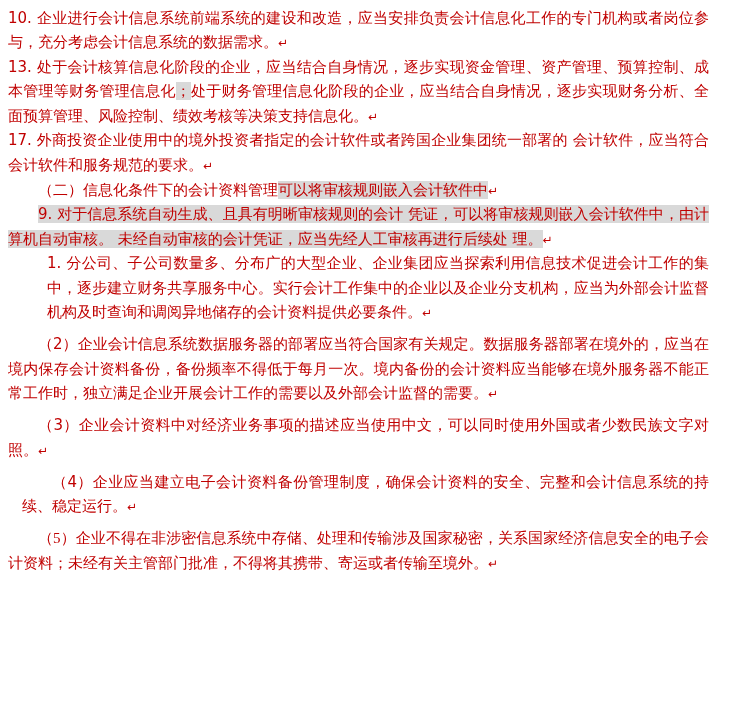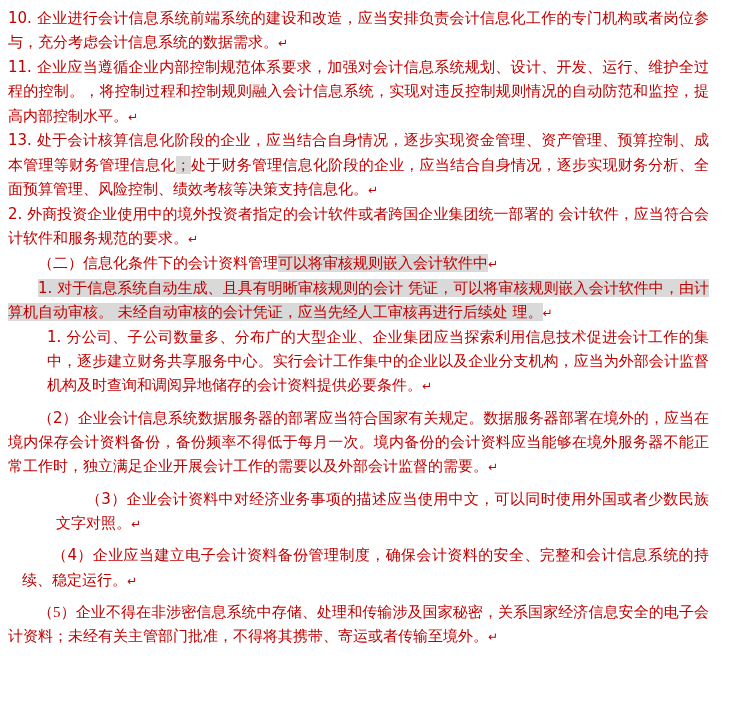--- a/index.html
+++ b/index.html
@@ -47,50 +47,47 @@
 </style>
 </head>
 <body>
 
 <div id="doc">
 
   <p class="hang-item">
     <span class="red">10. 企业进行会计信息系统前端系统的建设和改造，应当安排负责会计信息化工作的专门机构或者岗位参与，充分考虑会计信息系统的数据需求。</span><span class="pilcrow">↵</span>
   </p>
 
-  <p class="hang-item">
-    <span class="red">11. 企业应当遵循企业内部控制规范体系要求，加强对会计信息系统规划、设计、开发、运行、维护全过程的控制。</span><span class="red">，</span><span class="red">将控制过程和控制规则融入会计信息系统，实现对违反控制规则情况的自动防范和监控，提高内部控制水平。</span><span class="pilcrow">↵</span>
-  </p>
 
 
   <p class="hang-item">
     <span class="red">13. 处于会计核算信息化阶段的企业，应当结合自身情况，逐步实现资金管理、资产管理、预算控制、成本管理等财务管理信息化</span><span class="red hl">；</span><span class="red">处于财务管理信息化阶段的企业，应当结合自身情况，逐步实现财务分析、全面预算管理、风险控制、绩效考核等决策支持信息化。</span><span class="pilcrow">↵</span>
   </p>
 
   <p class="hang-item">
-    <span class="red">2. 外商投资企业使用中的境外投资者指定的会计软件或者跨国企业集团统一部署的 会计软件，应当符合会计软件和服务规范的要求。</span><span class="pilcrow">↵</span>
+    <span class="red">17. 外商投资企业使用中的境外投资者指定的会计软件或者跨国企业集团统一部署的 会计软件，应当符合会计软件和服务规范的要求。</span><span class="pilcrow">↵</span>
   </p>
 
   <p class="li-ind">
     <span class="red">（二）信息化条件下的会计资料管理</span><span class="red hl">可以将审核规则嵌入会计软件中</span><span class="pilcrow">↵</span>
   </p>
 
   <p class="li-ind">
-    <span class="red hl">1. 对于信息系统自动生成、且具有明晰审核规则的会计 凭证，可以将审核规则嵌入会计软件中，由计算机自动审核。 未经自动审核的会计凭证，应当先经人工审核再进行后续处 理。</span><span class="pilcrow">↵</span>
+    <span class="red hl">9. 对于信息系统自动生成、且具有明晰审核规则的会计 凭证，可以将审核规则嵌入会计软件中，由计算机自动审核。 未经自动审核的会计凭证，应当先经人工审核再进行后续处 理。</span><span class="pilcrow">↵</span>
   </p>
 
   <p class="li-ind blk-ind" style="padding-left:2.6em;text-indent:0;">
     <span class="red">1. 分公司、子公司数量多、分布广的大型企业、企业集团应当探索利用信息技术促进会计工作的集中，逐步建立财务共享服务中心。实行会计工作集中的企业以及企业分支机构，应当为外部会计监督机构及时查询和调阅异地储存的会计资料提供必要条件。</span><span class="pilcrow">↵</span>
   </p>
 
   <p class="li-ind para-gap" style="margin-top:8px;">
     <span class="red">（2）企业会计信息系统数据服务器的部署应当符合国家有关规定。数据服务器部署在境外的，应当在境内保存会计资料备份，备份频率不得低于每月一次。境内备份的会计资料应当能够在境外服务器不能正常工作时，独立满足企业开展会计工作的需要以及外部会计监督的需要。</span><span class="pilcrow">↵</span>
   </p>
 
-  <p class="li-ind para-gap" style="margin-top:8px;margin-left:48px;">
+  <p class="li-ind para-gap" style="margin-top:8px;">
     <span class="red">（3）企业会计资料中对经济业务事项的描述应当使用中文，可以同时使用外国或者少数民族文字对照。</span><span class="pilcrow">↵</span>
   </p>
 
   <p class="li-ind para-gap" style="margin-top:8px;margin-left:14px;">
     <span class="red">（4）企业应当建立电子会计资料备份管理制度，确保会计资料的安全、完整和会计信息系统的持续、稳定运行。</span><span class="pilcrow">↵</span>
   </p>
 
   <p class="li-ind para-gap" style="margin-top:8px;font-family:Liberation Serif, serif;">
     <span class="red">（5）企业不得在非涉密信息系统中存储、处理和传输涉及国家秘密，关系国家经济信息安全的电子会计资料；未经有关主管部门批准，不得将其携带、寄运或者传输至境外。</span><span class="pilcrow">↵</span>
   </p>

